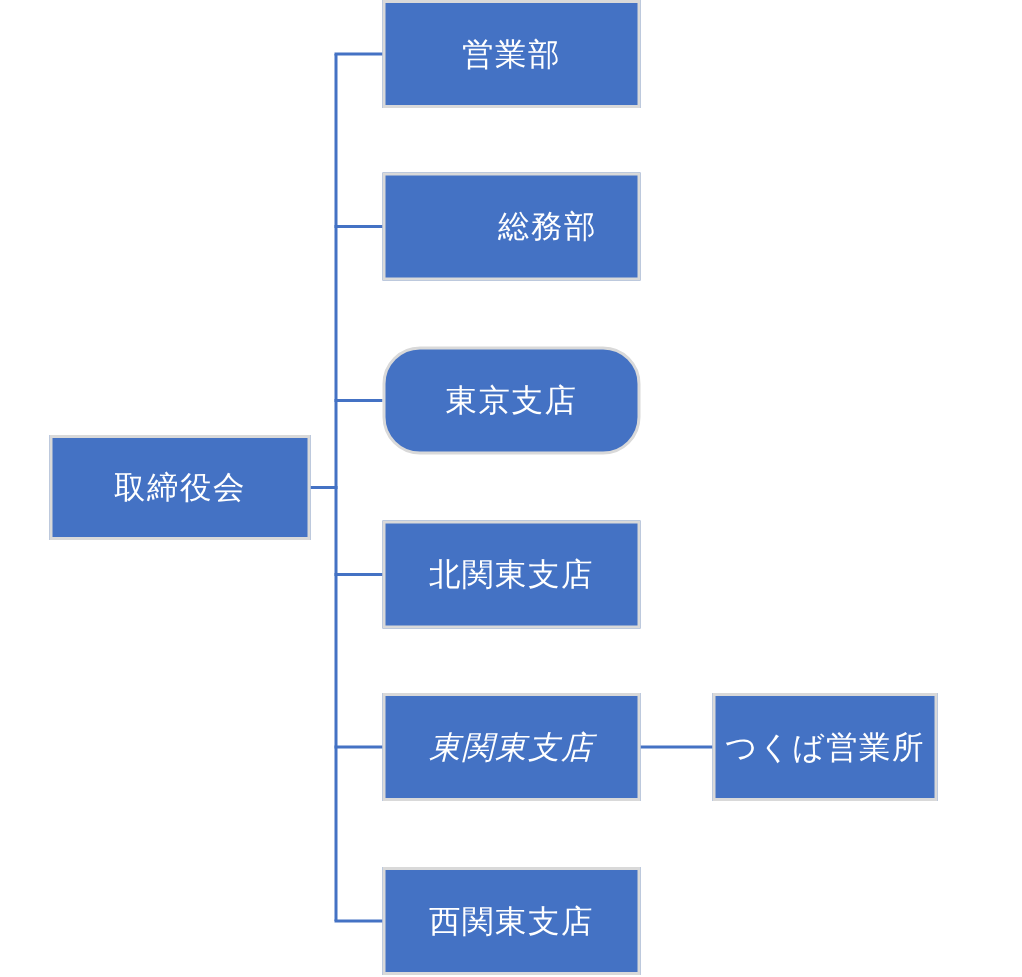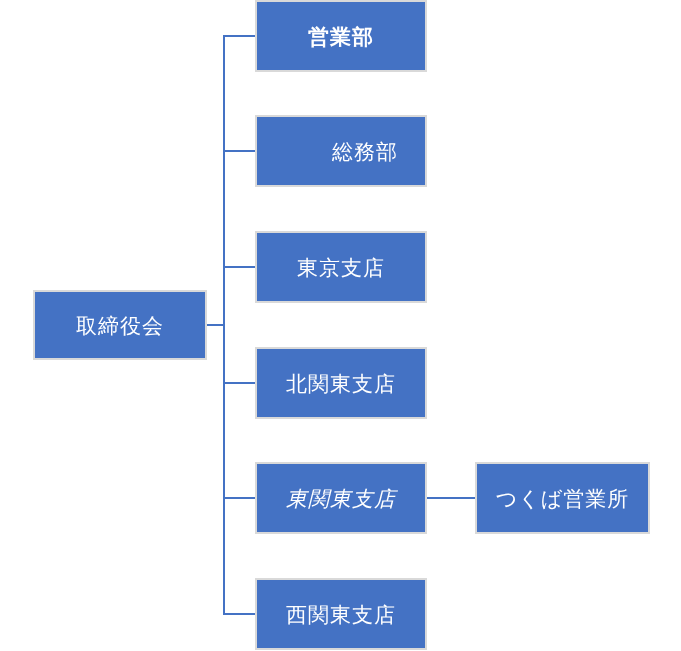--- a/index.html
+++ b/index.html
@@ -41,28 +41,28 @@
     justify-content: center;
     font-size: 21px;
     letter-spacing: 1px;
     text-align: center;
     line-height: 1;
   }
   
   .node-root   { left: 33px;  top: 290px; width: 174px; height: 70px; }
   
   .node-l1     { left: 255px; width: 172px; height: 72px; }
-  .node-c0 { top: 0; font-weight: bold; }
+  .node-c0 { top: 0; }
   .node-c1 { top: 115px; padding-left: 48px; }
-  .node-c2 { top: 231px; }
+  .node-c2 { top: 231px; border-radius: 25px; }
   .node-c3 { top: 347px; }
   .node-c4 { top: 462px; font-style: italic; }
   .node-c5 { top: 578px; }
   
-  .node-l2     { left: 475px; top: 462px; width: 175px; height: 72px; }
+  .node-l2     { left: 475px; top: 462px; width: 150px; height: 72px; }
 </style>
 </head>
 <body>
 
 <div class="canvas">
 
   <svg class="connector-layer" viewBox="0 0 681 651" xmlns="http://www.w3.org/2000/svg">
 
     <line x1="207" y1="325" x2="225" y2="325"></line>
 

